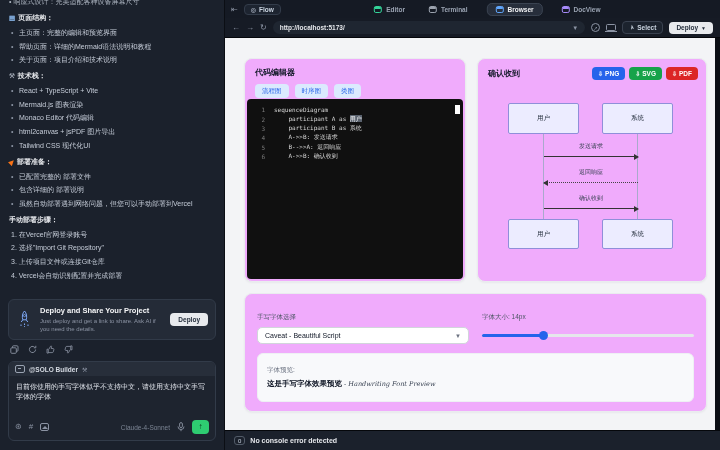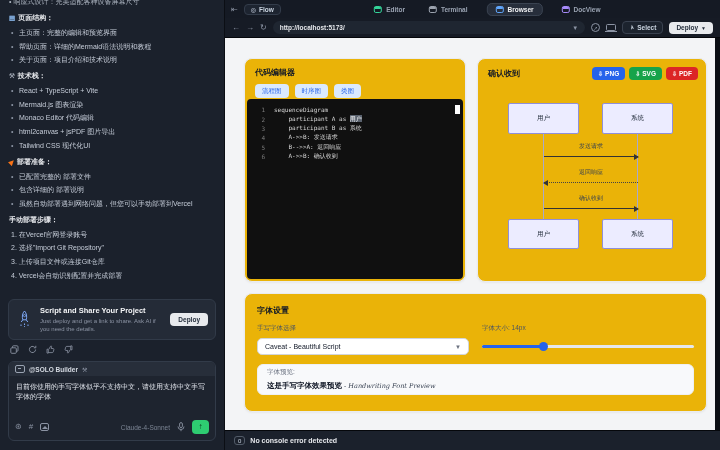--- a/index.html
+++ b/index.html
@@ -92,21 +92,21 @@
   .device-ic { width:10px; height:7px; border:1px solid #8b93a3; border-radius:1.5px; position:relative; cursor:pointer; }
   .device-ic::after { content:''; position:absolute; left:-2px; right:-2px; bottom:-2px; height:1px; background:#8b93a3; }
   .select-btn { display:flex; align-items:center; gap:3px; border:1px solid #39414f; background:#1c232e;
     border-radius:4px; padding:2px 6px; color:#cbd5e1; font-size:6.5px; font-weight:bold; cursor:pointer; }
   .cursor-ic { display:inline-block; transform:rotate(-100deg); font-size:6px; color:#cbd5e1; }
   .deploy-btn { display:flex; align-items:center; gap:3px; background:#e8eaed; border:none; border-radius:4px;
     padding:2.5px 7px; color:#1f2937; font-size:6.5px; font-weight:bold; cursor:pointer; }
 
   .content { position:relative; height:392px; background:#f3f4f6; overflow:hidden; }
   .edge-strip { position:absolute; right:0; top:0; width:5px; height:392px; background:#0b0e14; }
-  .card { position:absolute; background:#eab308; border:1px solid #eaecef; border-radius:8px;
+  .card { position:absolute; background:#f0abfc; border:1px solid #eaecef; border-radius:8px;
     box-shadow:0 1px 2px rgba(16,24,40,.05); }
   .card-title { font-size:8px; font-weight:bold; color:#111827; }
 
   
   .editor-card { left:19px; top:20px; width:222px; height:224px; }
   .editor-card .card-title { margin:8px 0 0 10px; }
   .dtype-tabs { display:flex; gap:6px; margin:6px 0 0 10px; }
   .dtype-tab { background:#dbeafe; color:#2563eb; font-size:6.5px; border:none; border-radius:4px;
     padding:2.5px 7px; cursor:pointer; }
   .code-editor { position:absolute; left:2px; right:2px; top:40px; bottom:2px; background:#101010;
@@ -145,21 +145,21 @@
   .fc-label { font-size:6.5px; color:#4b5563; margin-bottom:5px; }
   .font-select { height:17px; border:1px solid #d1d5db; border-radius:5px; background:#fff;
     display:flex; align-items:center; padding:0 7px; cursor:pointer; }
   .font-select .val { font-size:7px; color:#111827; flex:1; }
   .font-select .chev { font-size:6px; color:#6b7280; }
   .slider { position:relative; height:17px; display:flex; align-items:center; }
   .slider-track { position:relative; width:100%; height:3.5px; background:#e5e7eb; border-radius:2px; }
   .slider-fill { position:absolute; left:0; top:0; bottom:0; background:#2563eb; border-radius:2px; }
   .slider-thumb { position:absolute; top:-3px; width:9px; height:9px; margin-left:-4.5px;
     background:#2563eb; border-radius:50%; cursor:grab; }
-  .font-preview { margin-top:9px; background:#f8f9fb; border:1px solid #eef0f4; border-radius:6px; padding:3px 9px; }
+  .font-preview { margin-top:9px; background:#f8f9fb; border:1px solid #eef0f4; border-radius:6px; padding:12px 9px; }
   .fp-label { font-size:6.5px; color:#6b7280; margin-bottom:4px; }
   .fp-text { font-size:7.5px; color:#111827; font-weight:bold; }
   .fp-suffix { font-family:"DejaVu Serif", serif; font-style:italic; font-weight:normal; font-size:6.5px; color:#374151; }
 
   .statusbar { height:20px; background:#1b212c; border-top:1px solid #05070b; display:flex;
     align-items:center; gap:5px; padding:0 9px; }
   .sb-badge { border:1px solid #525b68; border-radius:3px; color:#cbd5e1; font-size:6px; padding:0.5px 3px; }
   .sb-msg { color:#e5e7eb; font-size:7px; font-weight:bold; }
 </style>
 </head>
@@ -219,21 +219,21 @@
     </div>
 
     <div class="deploy-card">
       <svg width="17" height="19" viewBox="0 0 17 19">
         <path d="M8.5 1 C10.6 3.2 11.2 6.5 10.2 9.8 L6.8 9.8 C5.8 6.5 6.4 3.2 8.5 1 Z" fill="none" stroke="#7da7f5" stroke-width="1"></path>
         <circle cx="8.5" cy="5.6" r="1.1" fill="none" stroke="#7da7f5" stroke-width="0.8"></circle>
         <path d="M6.8 9.8 L5.2 12 M10.2 9.8 L11.8 12" stroke="#7da7f5" stroke-width="1" fill="none"></path>
         <path d="M5 14.5 l0 2 M8.5 13.5 l0 3.5 M12 14.5 l0 2" stroke="#7da7f5" stroke-width="1" stroke-dasharray="1.5 1.2"></path>
       </svg>
       <div class="dc-text">
-        <div class="dc-title">Script and Share Your Project</div>
+        <div class="dc-title">Deploy and Share Your Project</div>
         <div class="dc-desc">Just deploy and get a link to share. Ask AI if you need the details.</div>
       </div>
       <button class="dc-btn">Deploy</button>
     </div>
 
     <div class="msg-actions">
       <svg width="9" height="9" viewBox="0 0 9 9">
         <rect x="2.5" y="0.8" width="5.5" height="5.5" rx="1" fill="none" stroke="#8b93a3" stroke-width="0.9"></rect>
         <rect x="0.8" y="2.8" width="5.5" height="5.5" rx="1" fill="#1b212c" stroke="#8b93a3" stroke-width="0.9"></rect>
       </svg>
@@ -384,21 +384,20 @@
           <div class="msg-label" style="top:109px">返回响应</div>
           <div class="msg-line dotted" style="top:123px"></div>
           <div class="msg-label" style="top:135px">确认收到</div>
           <div class="msg-line solid" style="top:149px"></div>
           <div class="actor-box" style="left:30px; top:160px; height:30px">用户</div>
           <div class="actor-box" style="left:124px; top:160px; height:30px">系统</div>
         </div>
       </div>
 
       <div class="card font-card">
-        <div class="card-title">字体设置</div>
         <div class="fc-cols">
           <div class="fc-col">
             <div class="fc-label">手写字体选择</div>
             <div class="font-select">
               <span class="val">Caveat - Beautiful Script</span>
               <span class="chev">▼</span>
             </div>
           </div>
           <div class="fc-col">
             <div class="fc-label">字体大小: 14px</div>

